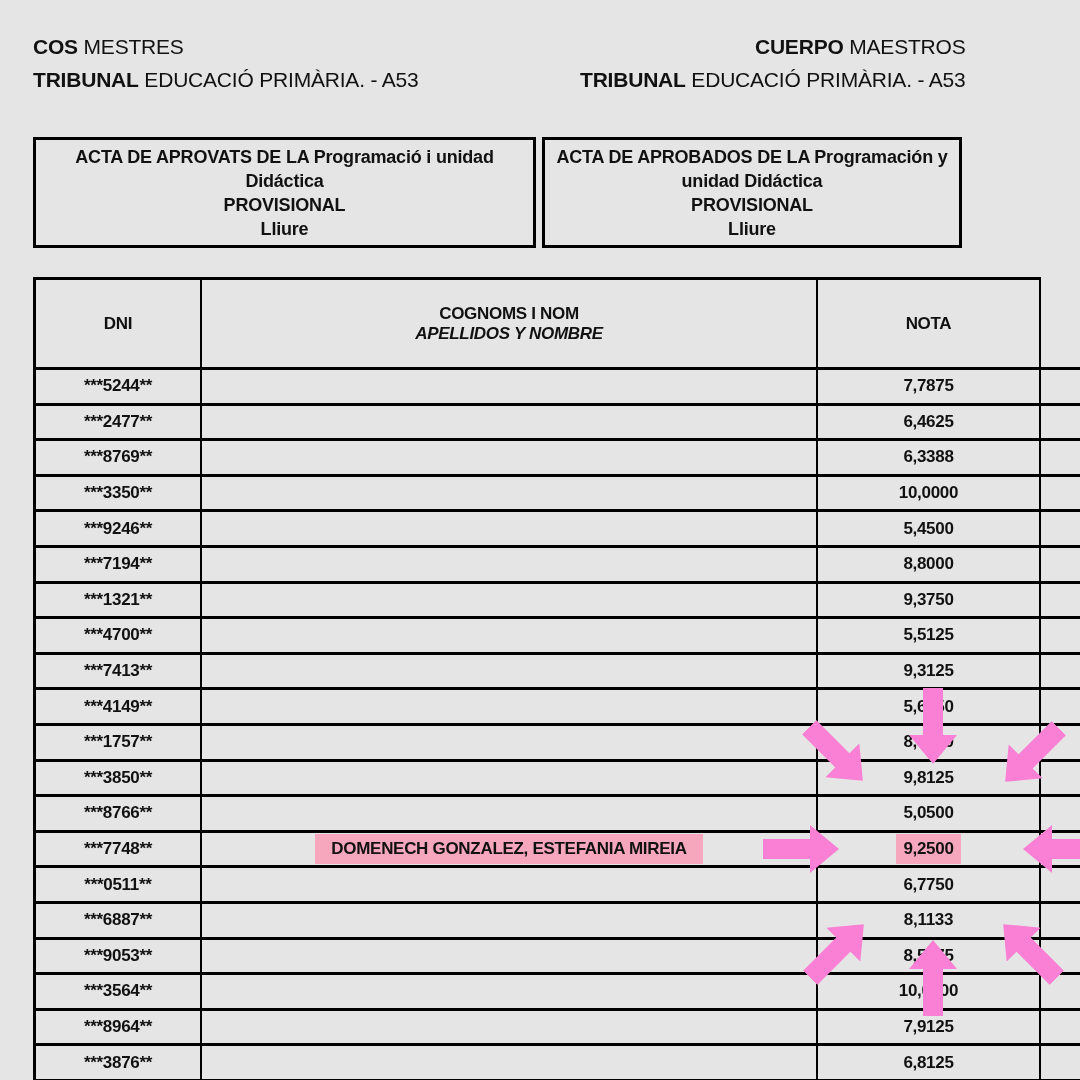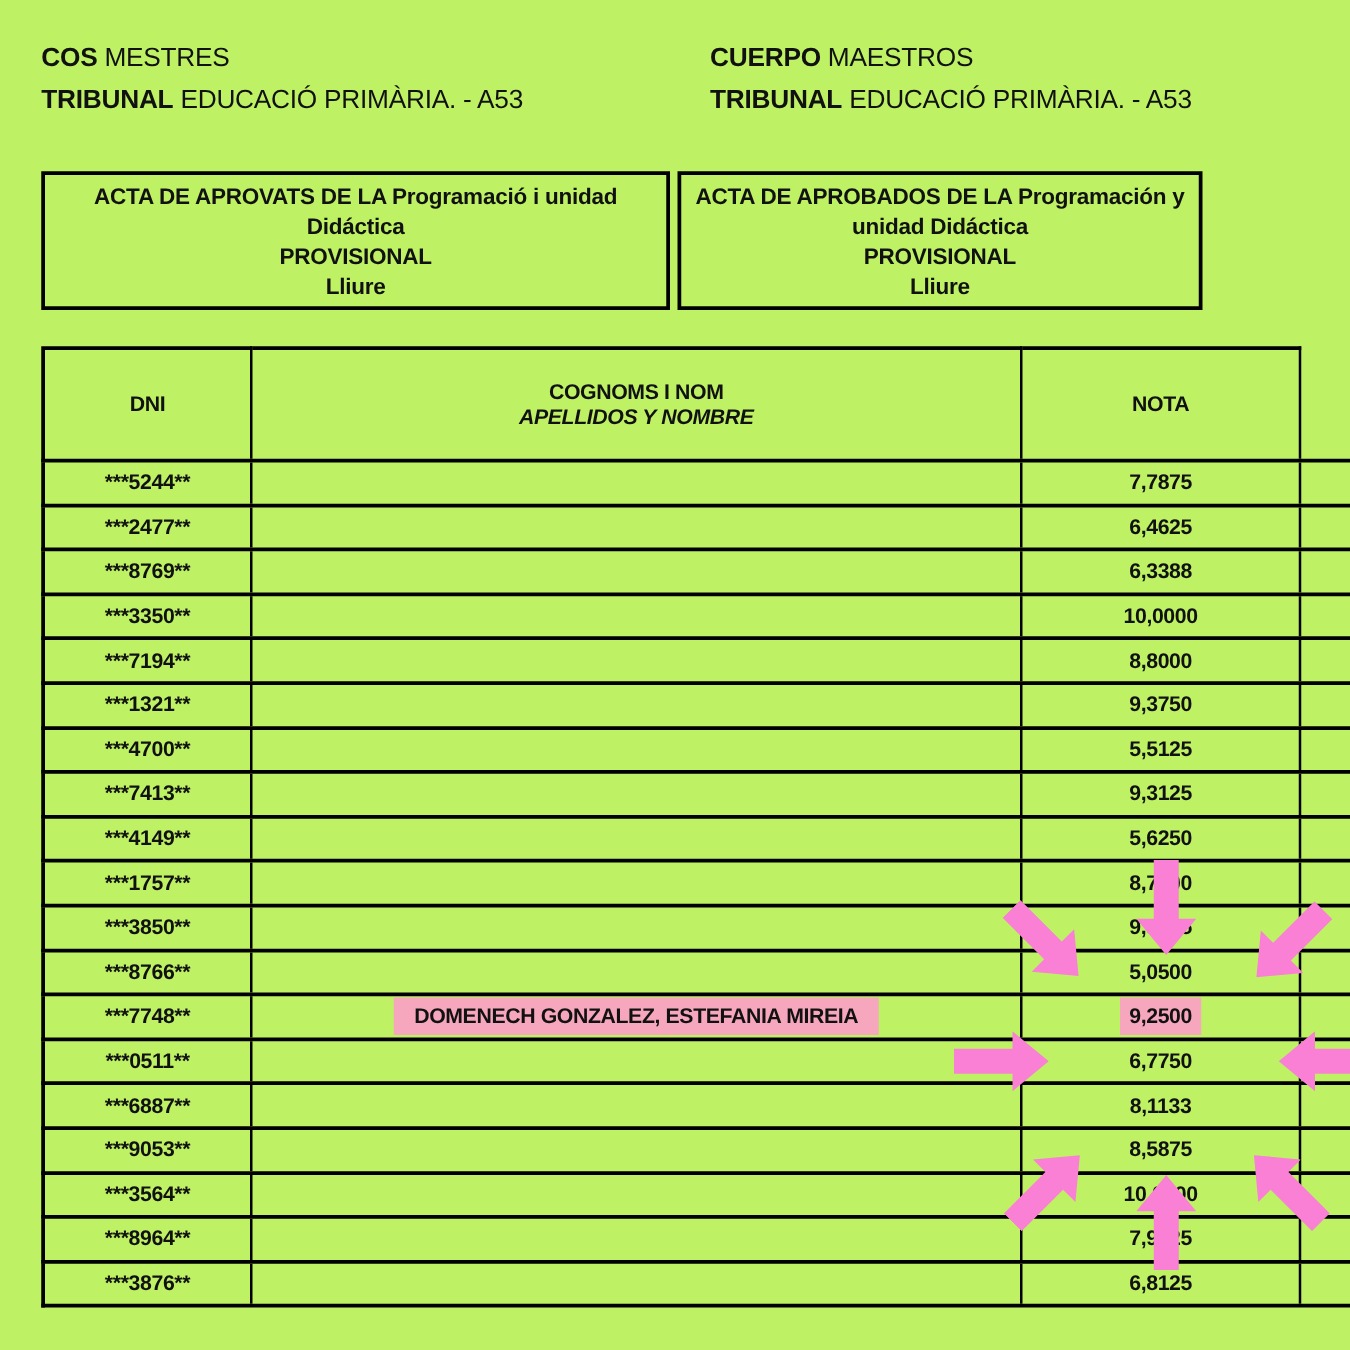--- a/index.html
+++ b/index.html
@@ -1,26 +1,26 @@
 <!DOCTYPE html>
 <html style="--arrow: #f980d4; --hl: #f6a7bd;"><head>
 <meta charset="utf-8">
 <style>
   :root { --arrow:#f980d4; --hl:#f6a7bd; }
   * { margin:0; padding:0; box-sizing:border-box; }
   html,body { background:#ffffff; }
   .page {
     position:relative; width:1080px; height:1080px; overflow:hidden;
-    background:#bef264; color:#111;
+    background:#e5e5e5; color:#111;
     font-family:"Liberation Sans","DejaVu Sans",sans-serif;
   }
   
   .tophdr { position:absolute; top:30px; font-size:21px; line-height:33px; letter-spacing:-0.2px; white-space:nowrap; }
   .tophdr.left { left:33px; }
-  .tophdr.right { left:568px; }
+  .tophdr.right { left:580px;text-align:right; }
   .tophdr .b { font-weight:700; }
   .tophdr .r { font-weight:400; }
   
   .titlebox {
     position:absolute; top:137px; height:111px; border:3px solid #000;
     display:flex; flex-direction:column; align-items:center; padding-top:5px;
     font-weight:700; font-size:18px; line-height:24px; text-align:center; letter-spacing:-0.2px;
   }
   .titlebox.leftbox { left:33px; width:503px; }
   .titlebox.rightbox { left:542px; width:420px; }
@@ -104,20 +104,26 @@
           <div class="cell">6,3388</div>
           <div class="cell edge"></div>
         </div>
         <div class="row">
           <div class="cell">***3350**</div>
           <div class="cell"></div>
           <div class="cell">10,0000</div>
           <div class="cell edge"></div>
         </div>
         <div class="row">
+          <div class="cell">***9246**</div>
+          <div class="cell"></div>
+          <div class="cell">5,4500</div>
+          <div class="cell edge"></div>
+        </div>
+        <div class="row">
           <div class="cell">***7194**</div>
           <div class="cell"></div>
           <div class="cell">8,8000</div>
           <div class="cell edge"></div>
         </div>
         <div class="row">
           <div class="cell">***1321**</div>
           <div class="cell"></div>
           <div class="cell">9,3750</div>
           <div class="cell edge"></div>

